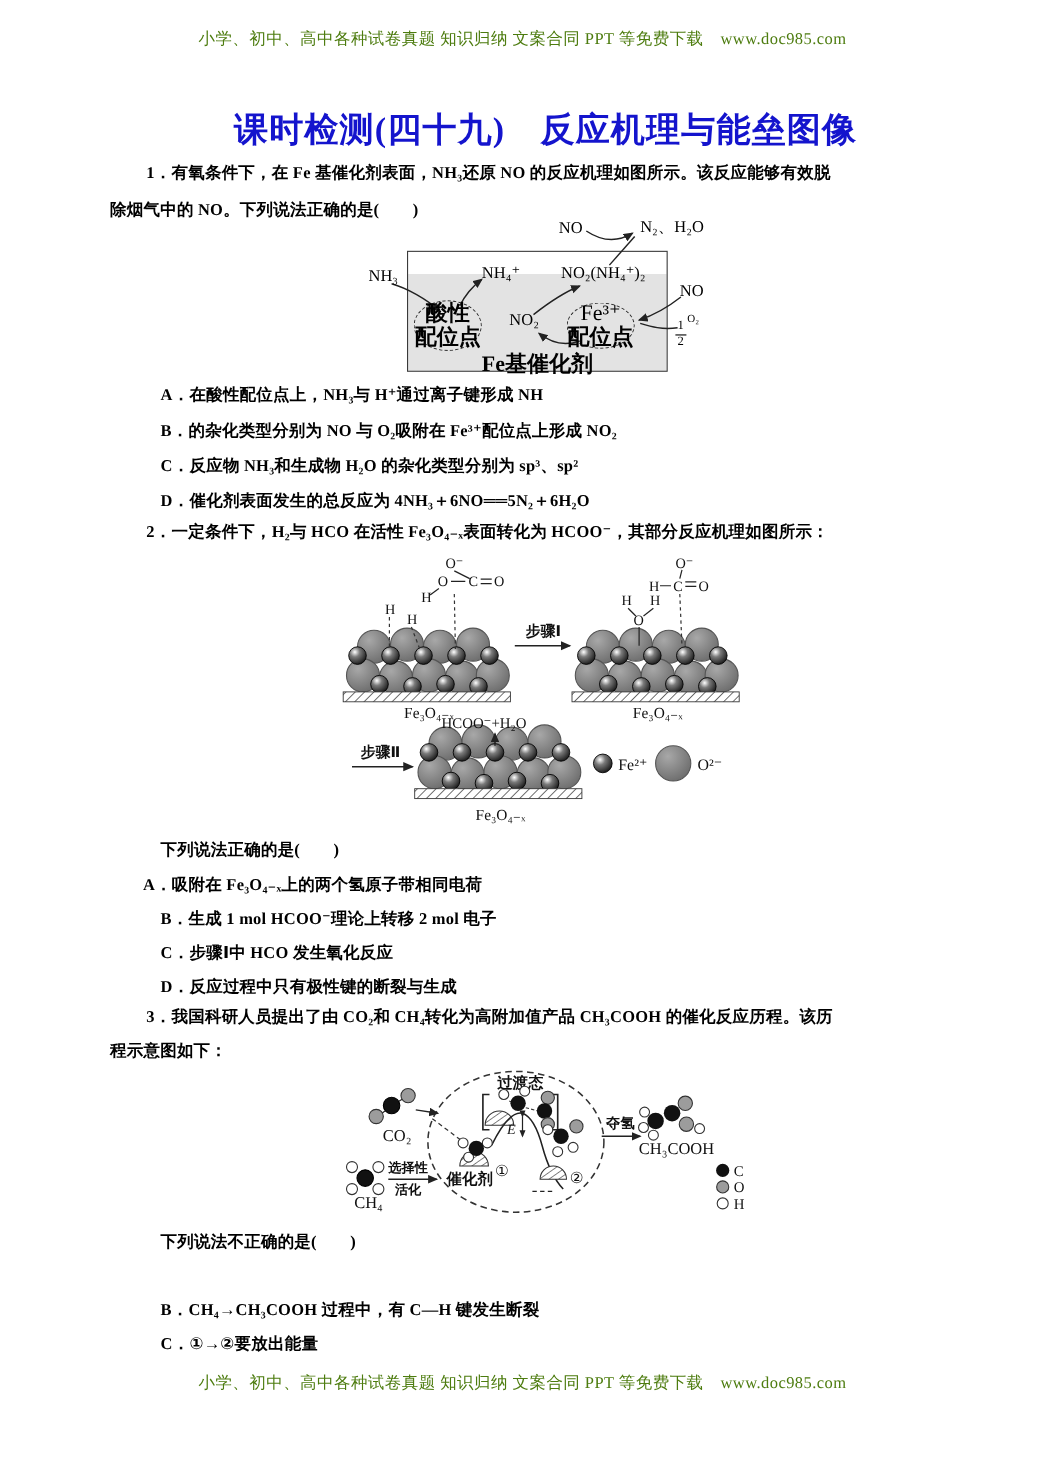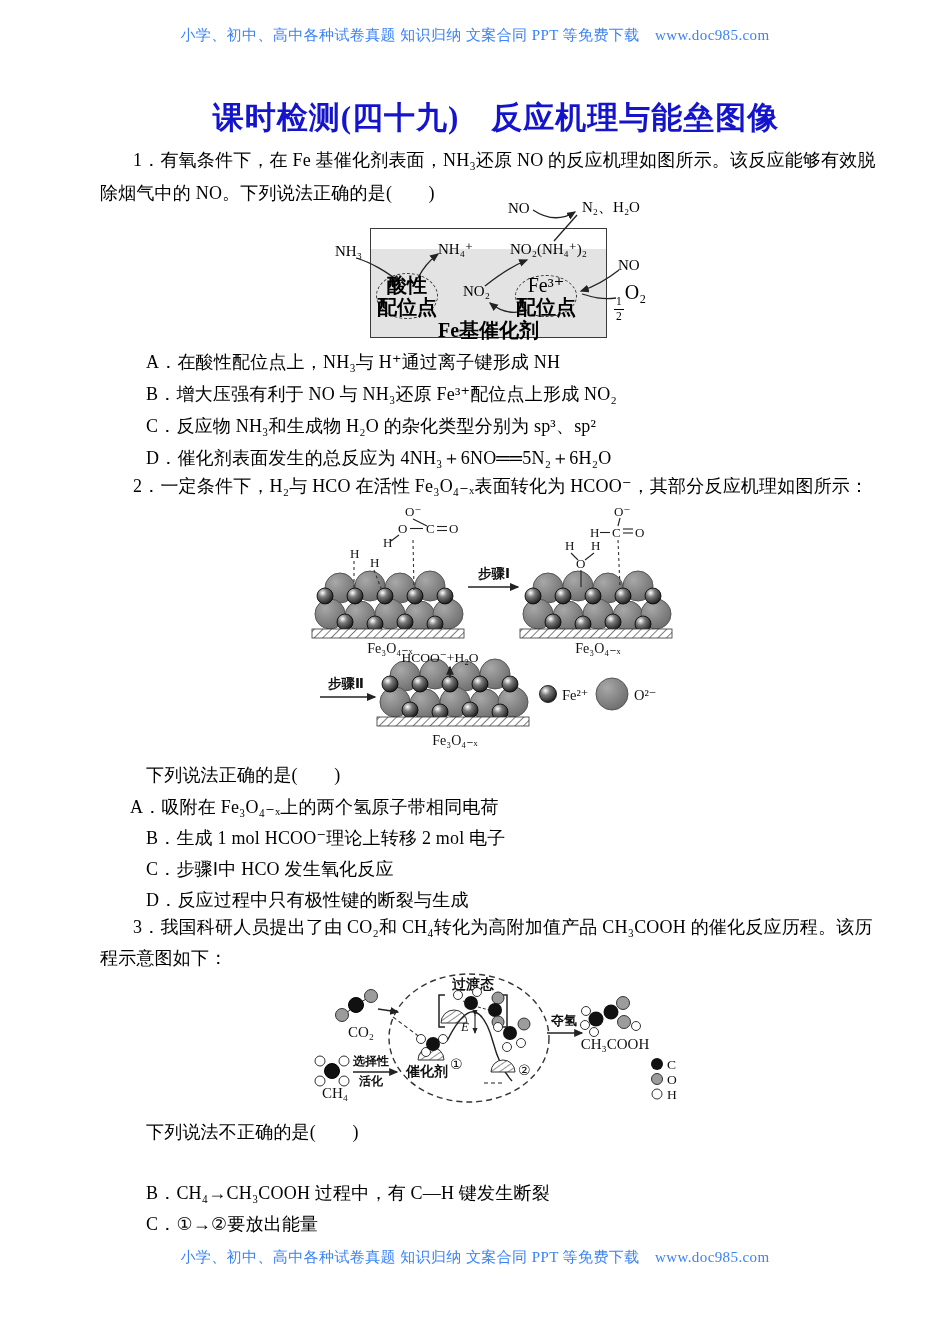--- a/index.html
+++ b/index.html
@@ -1,38 +1,38 @@
 <!DOCTYPE html>
 <html><head>
 <meta charset="utf-8">
 <style>
   html,body{margin:0;padding:0;background:#ffffff;}
   .page{position:relative;width:950px;height:1344px;background:#fff;overflow:hidden;
         font-family:"Liberation Serif","DejaVu Sans",serif;color:#000;}
-  .hdr{position:absolute;left:0;width:100%;text-align:center;font-size:15px;color:#3b82f6;
+  .hdr{position:absolute;left:0;width:100%;text-align:center;font-size:15px;color:#4d7c0f;
        letter-spacing:.4px;white-space:nowrap;}
   .title{position:absolute;left:0;top:97px;width:100%;margin:0;text-align:center;
          font-size:31px;font-weight:bold;color:#1414cd;letter-spacing:1px;padding-left:21px;}
-  .t{position:absolute;font-size:18px;font-weight:normal;white-space:nowrap;letter-spacing:.2px;}
+  .t{position:absolute;font-size:15px;font-weight:bold;white-space:nowrap;letter-spacing:.2px;}
   
   .diag{position:absolute;}
   .diag svg{position:absolute;left:0;top:0;}
   .dl{position:absolute;font-size:15px;white-space:nowrap;line-height:1.05;}
   .zh{font-weight:bold;}
   .box1{position:absolute;left:40px;top:30px;width:237px;height:110px;border:1.5px solid #3a3a3a;
         background:linear-gradient(180deg,#ffffff 0,#ffffff 20px,#e3e3e3 20px,#e3e3e3 100%);box-sizing:border-box;}
   .ell{position:absolute;border:1.6px dashed #333;border-radius:50%;display:flex;flex-direction:column;
        justify-content:center;align-items:center;line-height:1.12;font-size:20px;box-sizing:border-box;
        background:transparent;}
   .cat{position:absolute;left:40px;top:119px;width:237px;text-align:center;font-size:20px;font-weight:bold;}
   .frac{display:inline-flex;flex-direction:column;align-items:center;font-size:11.5px;line-height:1;
         vertical-align:-6px;margin-right:1px;}
   .fnum{border-bottom:1px solid #000;padding:0 2px 1px;}
   .fden{padding-top:1px;}
-  .fmol{font-size:20px;margin-top:36px;}
+  .fmol{font-size:10px;margin-top:36px;}
   svg text{fill:#101010;font-family:"Liberation Serif","DejaVu Sans",serif;}
 </style>
 </head>
 <body>
 
 <div class="page">
 
   <div class="hdr" style="top:26px">小学、初中、高中各种试卷真题 知识归纳 文案合同 PPT 等免费下载　www.doc985.com</div>
   <h1 class="title">课时检测(四十九)　反应机理与能垒图像</h1>
 
@@ -74,21 +74,21 @@
       <span class="zh">配位点</span>
     </div>
     <div class="ell" style="left:185px;top:77px;width:62px;height:42px">
       <span>Fe³⁺</span>
       <span class="zh">配位点</span>
     </div>
     <div class="cat">Fe基催化剂</div>
   </div>
 
   <div class="t" style="left:146px;top:350px">A．在酸性配位点上，NH₃与 H⁺通过离子键形成 NH</div>
-  <div class="t" style="left:146px;top:382px">B．增大压强有利于 NO 与 NH₃还原 Fe³⁺配位点上形成 NO₂</div>
+  <div class="t" style="left:146px;top:382px">B．的杂化类型分别为 NO 与 O₂吸附在 Fe³⁺配位点上形成 NO₂</div>
   <div class="t" style="left:146px;top:414px">C．反应物 NH₃和生成物 H₂O 的杂化类型分别为 sp³、sp²</div>
   <div class="t" style="left:146px;top:446px">D．催化剂表面发生的总反应为 4NH₃＋6NO══5N₂＋6H₂O</div>
 
   <div class="t" style="left:133px;top:474px">2．一定条件下，H₂与 HCO 在活性 Fe₃O₄₋ₓ表面转化为 HCOO⁻，其部分反应机理如图所示：</div>
 
   <div class="diag" style="left:290px;top:500px;width:420px;height:256px">
     <svg width="420" height="256" viewBox="0 0 420 256">
       <defs>
         <marker id="a2" markerWidth="8" markerHeight="8" refX="6" refY="3" orient="auto">
           <path d="M0,0 L7,3 L0,6 z" fill="#222"></path>

